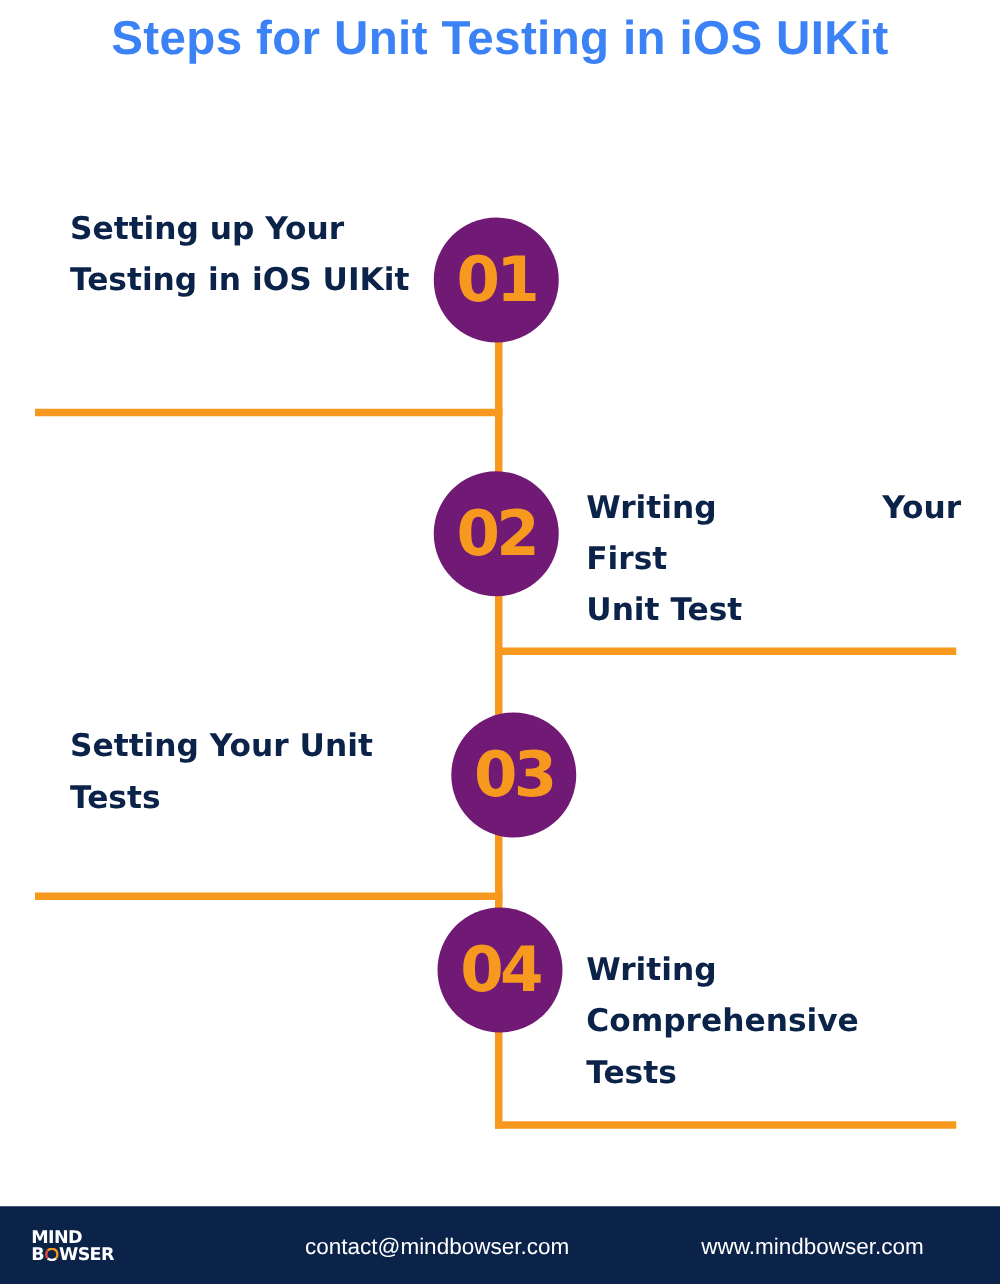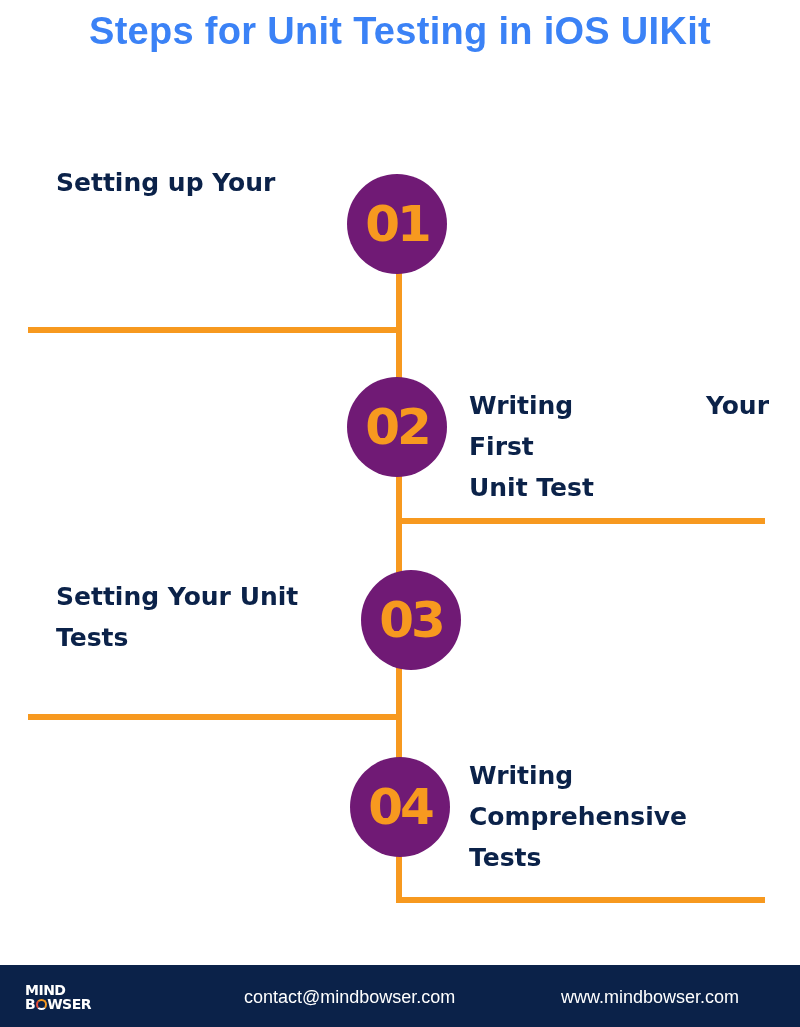--- a/index.html
+++ b/index.html
@@ -55,20 +55,21 @@
 <h1 class="title">Steps for Unit Testing in iOS UIKit</h1>
 
 <div class="line" style="left:396px; top:272px; width:6px; height:631px;"></div>
 <div class="line" style="left:28px; top:327px; width:374px; height:6px;"></div>
 <div class="line" style="left:396px; top:518px; width:369px; height:6px;"></div>
 <div class="line" style="left:28px; top:714px; width:374px; height:6px;"></div>
 <div class="line" style="left:396px; top:897px; width:369px; height:6px;"></div>
 
 <div class="step-text" style="left:56px; top:162px; width:290px;">
   <div>Setting up Your</div>
+  <div>Testing in iOS UIKit</div>
 </div>
 <div class="circle" style="left:347px; top:174px;">
   <span>01</span>
 </div>
 
 <div class="circle" style="left:347px; top:377px;">
   <span>02</span>
 </div>
 <div class="step-text justify" style="left:469px; top:385px; width:300px;">
   <div style="display:flex; justify-content:space-between;">
@@ -78,21 +79,21 @@
 </div>
 
 <div class="step-text" style="left:56px; top:576px; width:290px;">
   <div>Setting Your Unit</div>
   <div>Tests</div>
 </div>
 <div class="circle" style="left:361px; top:570px;">
   <span>03</span>
 </div>
 
-<div class="circle" style="left:350px; top:757px;">
+<div class="circle" style="left:350px; top:726px;">
   <span>04</span>
 </div>
 <div class="step-text" style="left:469px; top:755px; width:300px;">
   <div>Writing</div>
   <div>Comprehensive</div>
   <div>Tests</div>
 </div>
 
 <div class="footer">
   <div class="logo">

